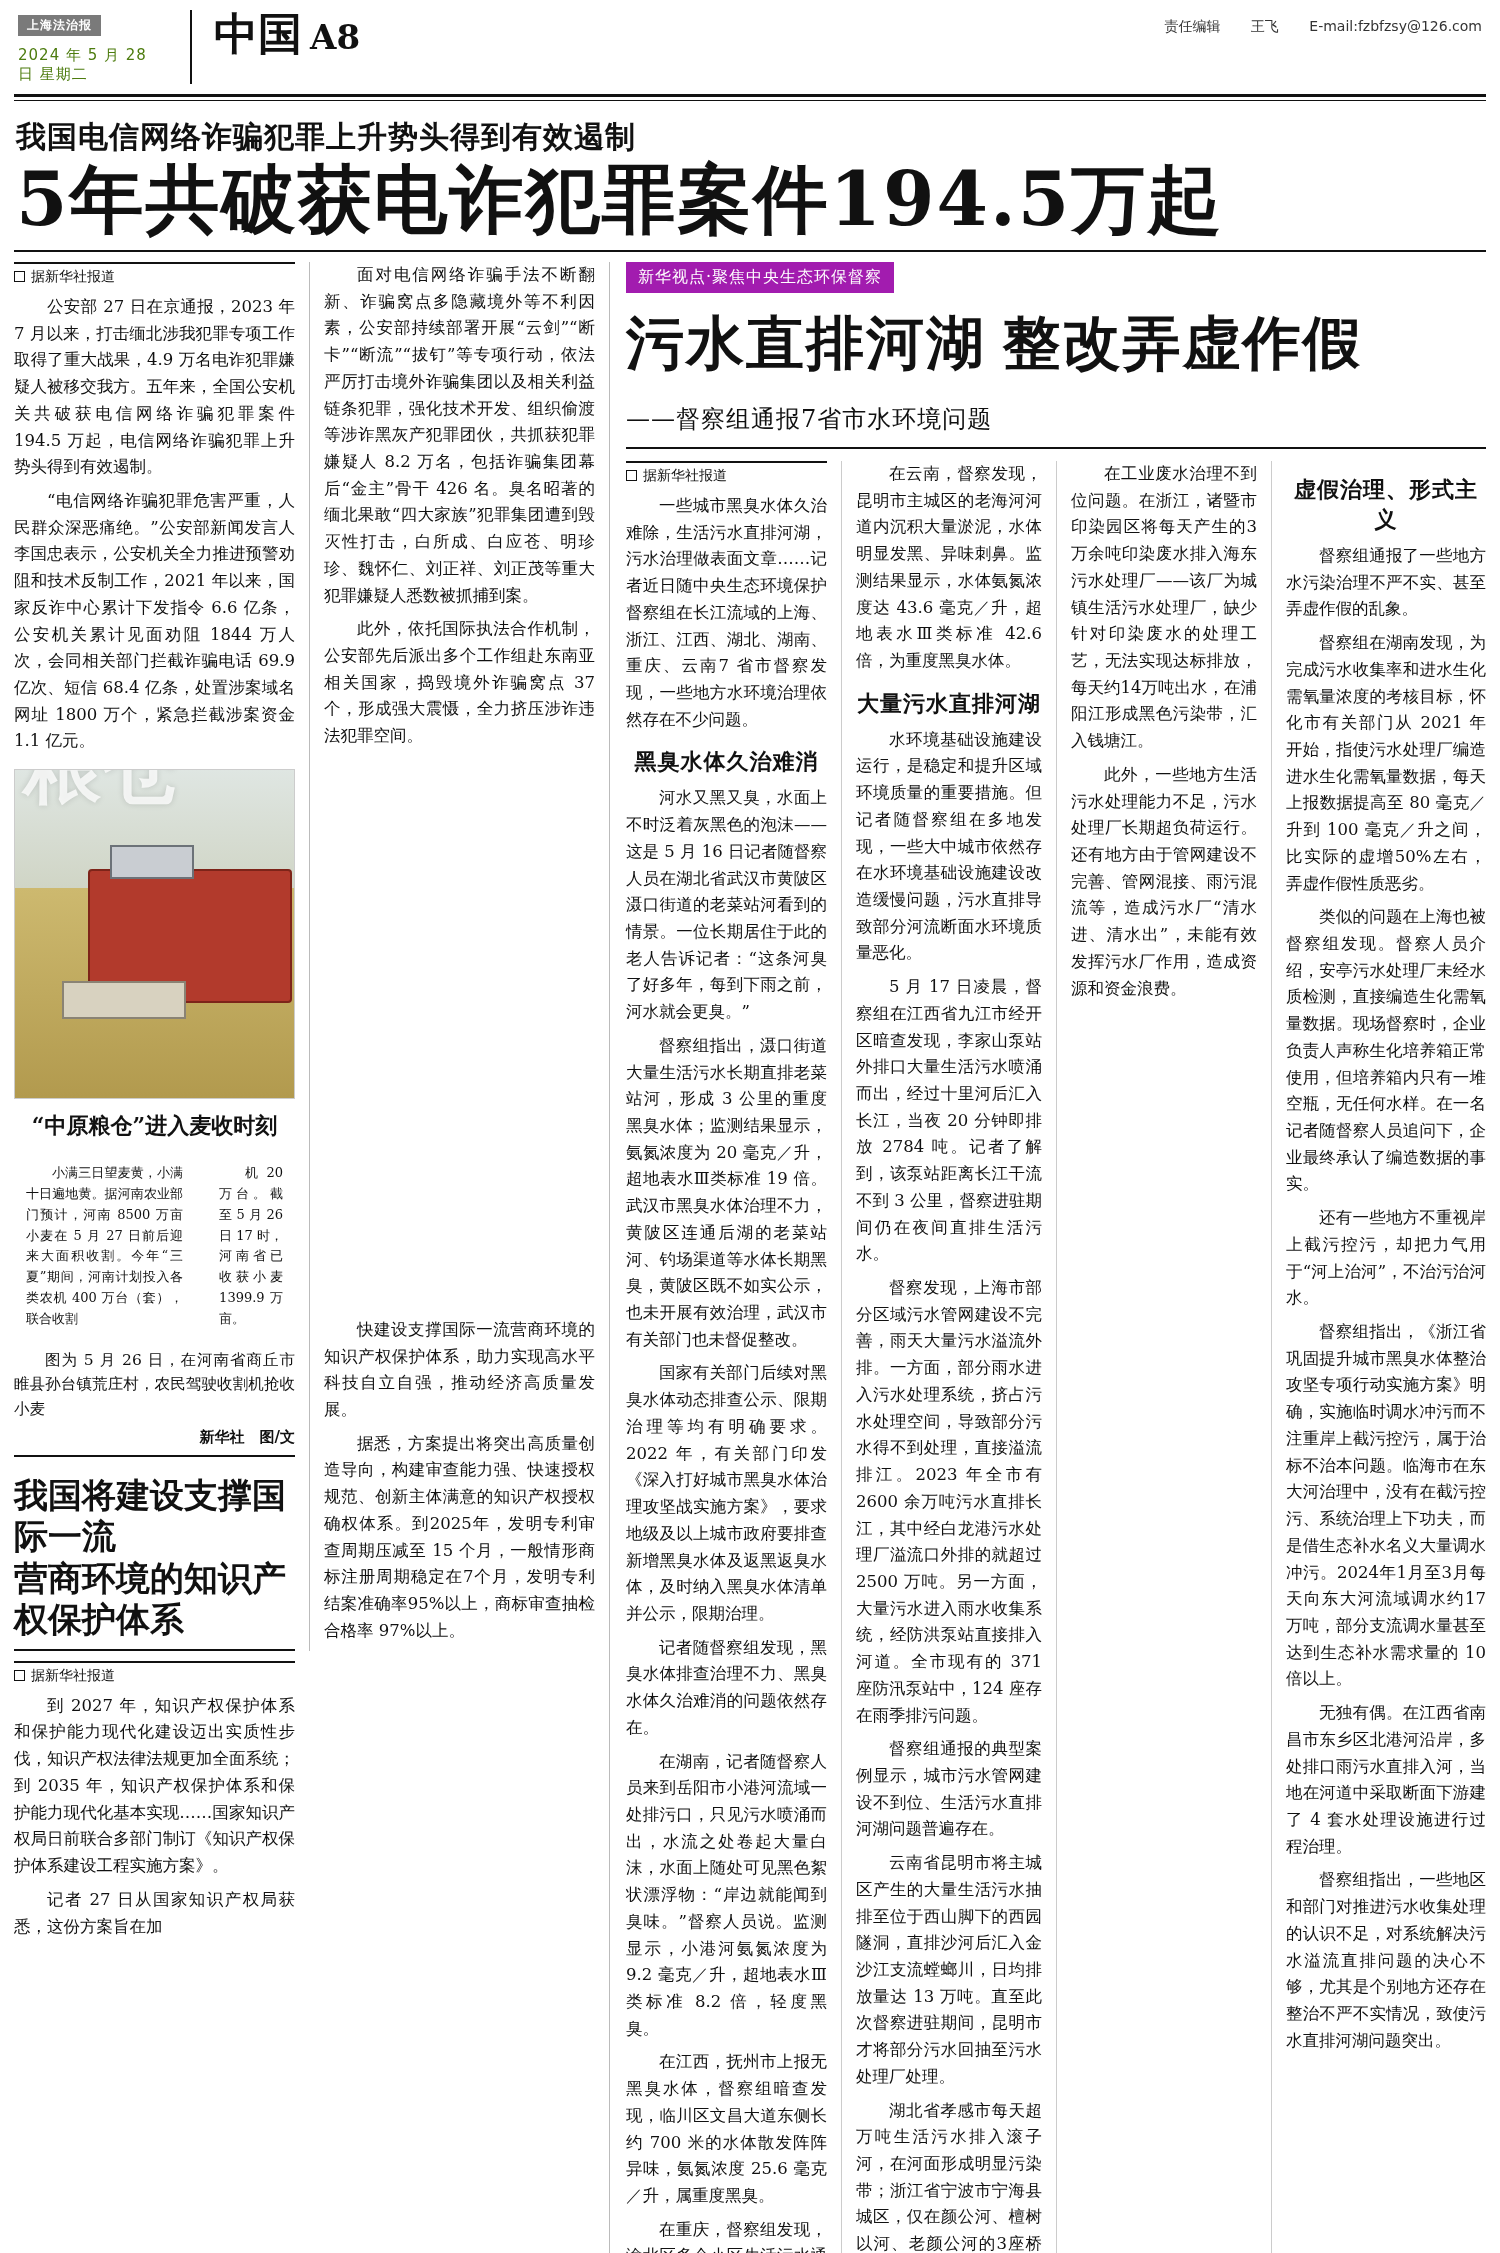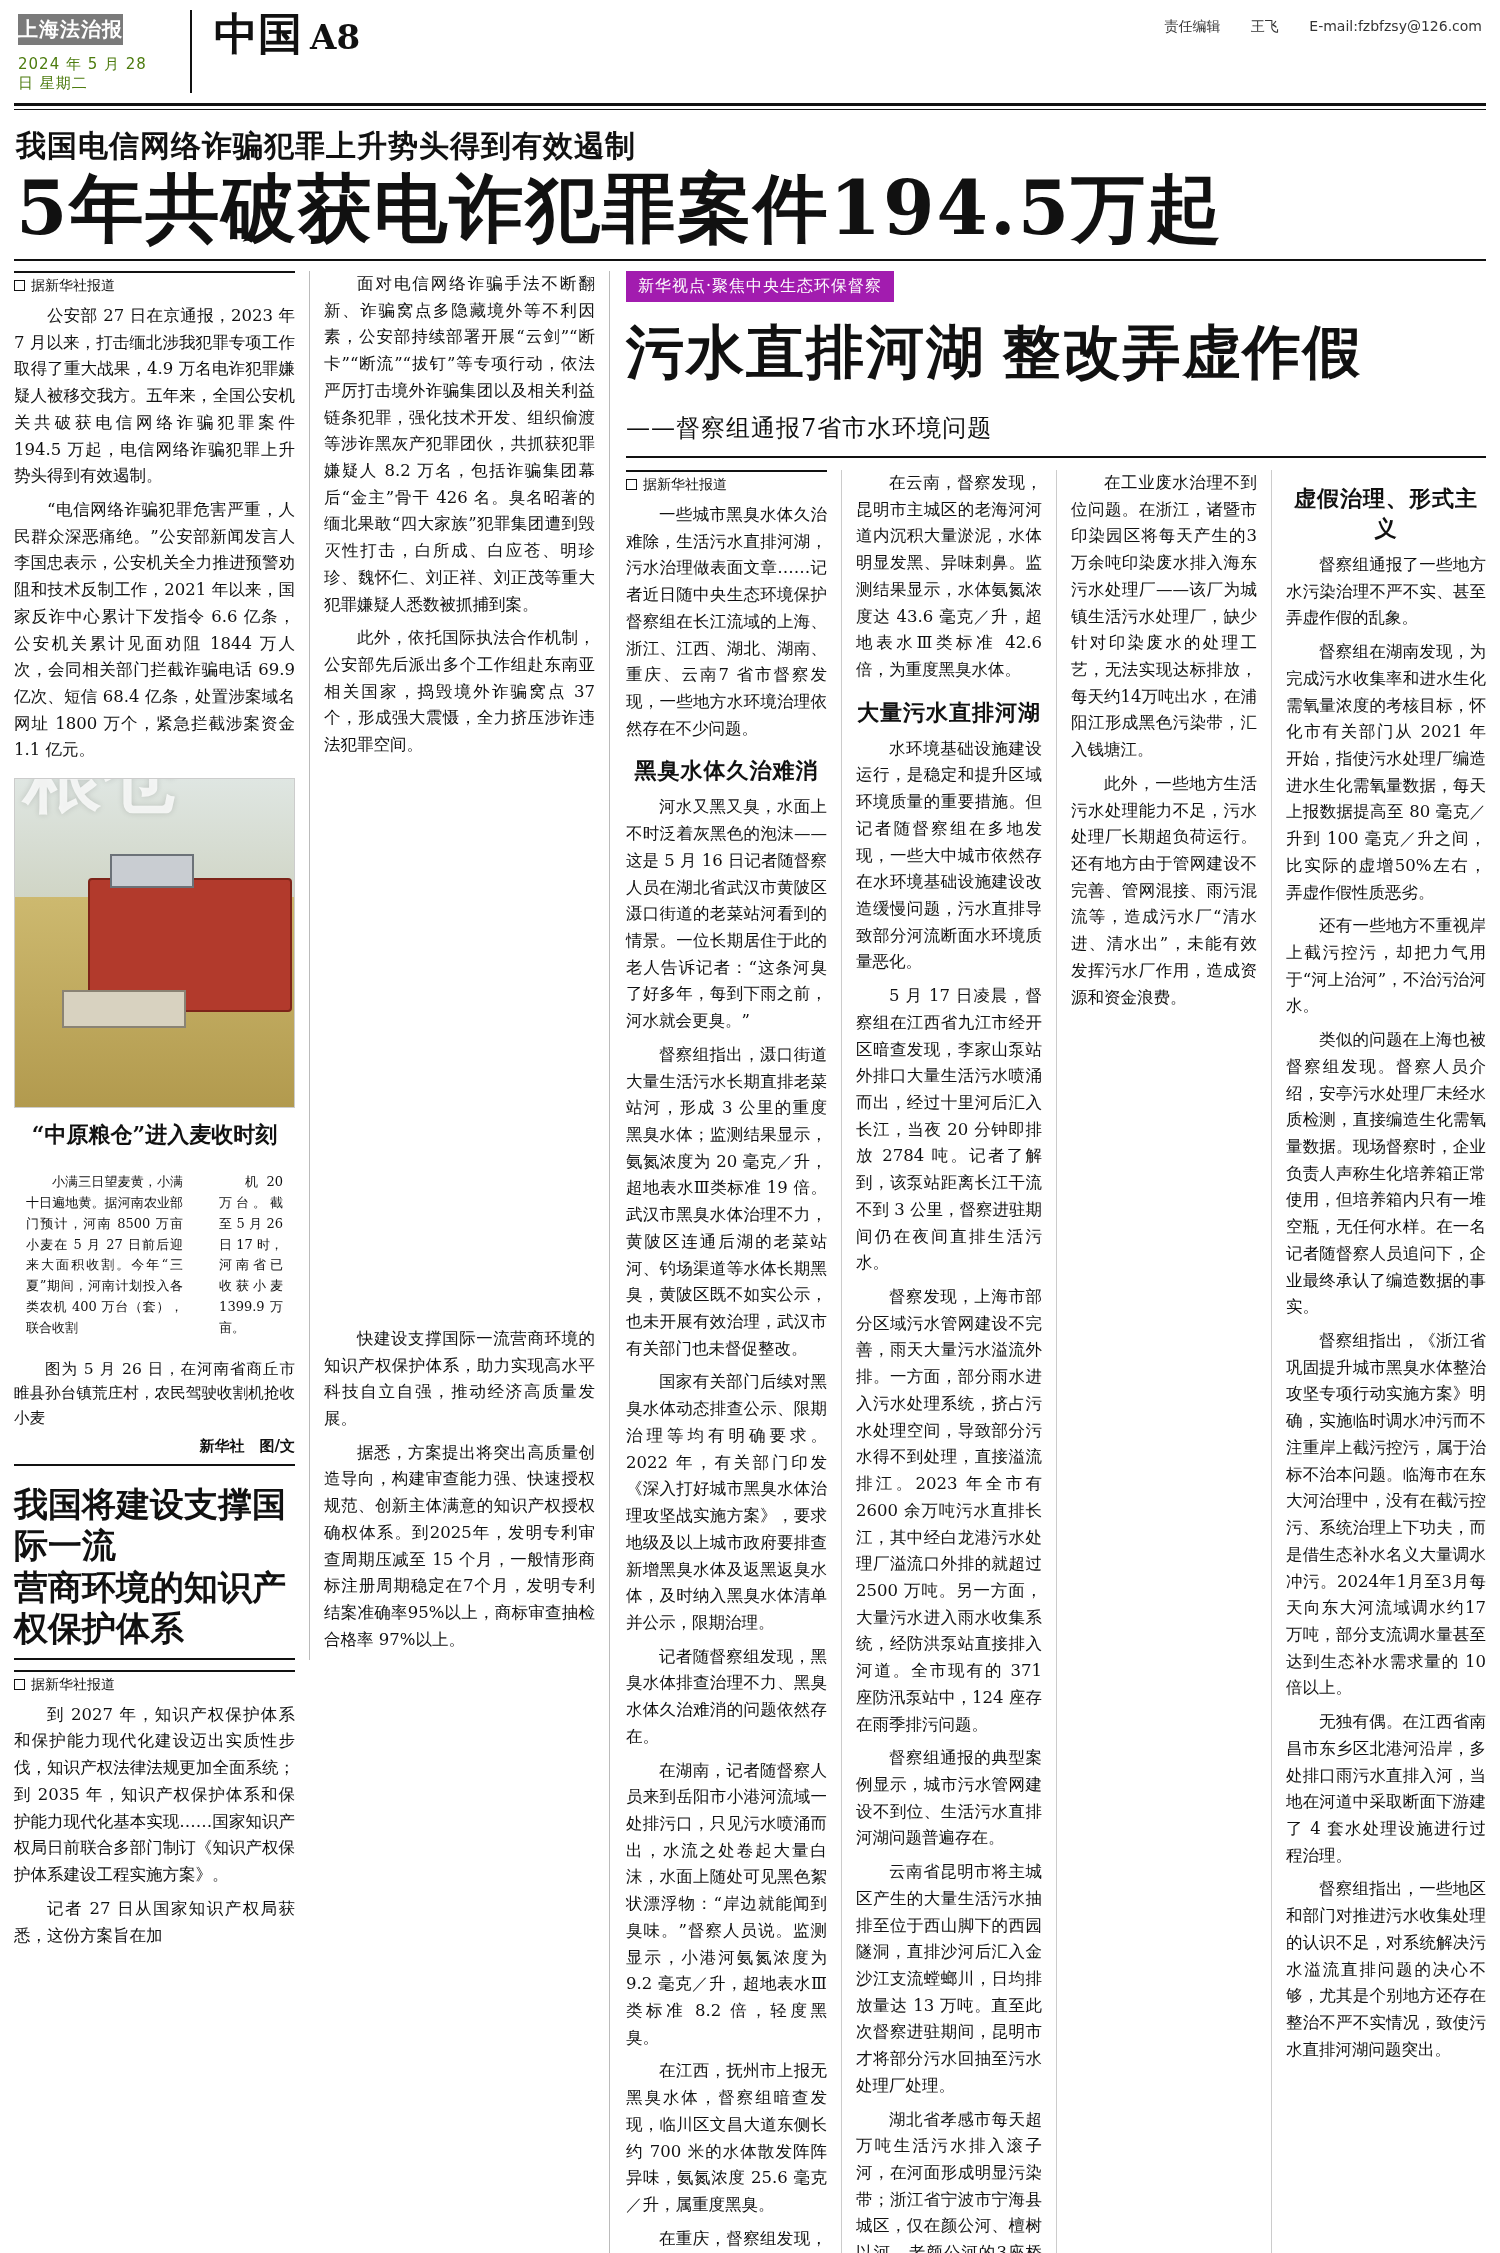--- a/index.html
+++ b/index.html
@@ -1,20 +1,20 @@
 <!DOCTYPE html>
 <html><head>
 <meta charset="utf-8">
 <style>
   html,body{margin:0;padding:0;background:#ffffff;}
   body{width:1500px;font-family:"DejaVu Sans","Liberation Sans",sans-serif;color:#111;}
   .page{width:1500px;min-height:2253px;position:relative;padding:0;box-sizing:border-box;}
   .masthead{display:flex;align-items:flex-start;padding:10px 18px 6px 18px;}
   .mh-logo{width:150px;padding-top:4px;}
-  .mh-logo .logo-box{font-size:20px;font-weight:bold;letter-spacing:1px;color:#222;font-family:"DejaVu Serif","Liberation Serif",serif;background:#7a7a7a;color:#fff;display:inline-block;padding:2px 0;}
+  .mh-logo .logo-box{font-size:12px;font-weight:bold;letter-spacing:1px;color:#222;font-family:"DejaVu Serif","Liberation Serif",serif;background:#7a7a7a;color:#fff;display:inline-block;padding:2px 9px;}
   .mh-date{font-size:15px;color:#4d7c0f;margin-top:10px;letter-spacing:1px;}
   .mh-divider{width:2px;background:#111;margin:0 22px;align-self:stretch;}
   .mh-section{font-family:"DejaVu Serif","Liberation Serif",serif;font-weight:bold;font-size:44px;line-height:1;padding-top:2px;}
   .mh-section .pagenum{font-size:34px;margin-left:8px;}
   .mh-right{margin-left:auto;font-size:14px;color:#333;padding-top:8px;text-align:right;}
   .mh-right span{margin-left:26px;}
   .rule-thick{height:3px;background:#111;margin:4px 14px 0 14px;}
   .rule-thin{height:1px;background:#111;margin:3px 14px 0 14px;}
 
   .kicker{font-family:"DejaVu Serif","Liberation Serif",serif;font-size:30px;font-weight:bold;margin:16px 16px 2px 16px;letter-spacing:1px;}
@@ -161,22 +161,22 @@
 
         <div class="rcol">
           <p class="body">在工业废水治理不到位问题。在浙江，诸暨市印染园区将每天产生的3万余吨印染废水排入海东污水处理厂——该厂为城镇生活污水处理厂，缺少针对印染废水的处理工艺，无法实现达标排放，每天约14万吨出水，在浦阳江形成黑色污染带，汇入钱塘江。</p>
           <p class="body">此外，一些地方生活污水处理能力不足，污水处理厂长期超负荷运行。还有地方由于管网建设不完善、管网混接、雨污混流等，造成污水厂“清水进、清水出”，未能有效发挥污水厂作用，造成资源和资金浪费。</p>
         </div>
 
         <div class="rcol">
           <h3 class="sec">虚假治理、形式主义</h3>
           <p class="body">督察组通报了一些地方水污染治理不严不实、甚至弄虚作假的乱象。</p>
           <p class="body">督察组在湖南发现，为完成污水收集率和进水生化需氧量浓度的考核目标，怀化市有关部门从 2021 年开始，指使污水处理厂编造进水生化需氧量数据，每天上报数据提高至 80 毫克／升到 100 毫克／升之间，比实际的虚增50%左右，弄虚作假性质恶劣。</p>
+          <p class="body">类似的问题在上海也被督察组发现。督察人员介绍，安亭污水处理厂未经水质检测，直接编造生化需氧量数据。现场督察时，企业负责人声称生化培养箱正常使用，但培养箱内只有一堆空瓶，无任何水样。在一名记者随督察人员追问下，企业最终承认了编造数据的事实。</p>
           <p class="body">还有一些地方不重视岸上截污控污，却把力气用于“河上治河”，不治污治河水。</p>
-          <p class="body">类似的问题在上海也被督察组发现。督察人员介绍，安亭污水处理厂未经水质检测，直接编造生化需氧量数据。现场督察时，企业负责人声称生化培养箱正常使用，但培养箱内只有一堆空瓶，无任何水样。在一名记者随督察人员追问下，企业最终承认了编造数据的事实。</p>
           <p class="body">督察组指出，《浙江省巩固提升城市黑臭水体整治攻坚专项行动实施方案》明确，实施临时调水冲污而不注重岸上截污控污，属于治标不治本问题。临海市在东大河治理中，没有在截污控污、系统治理上下功夫，而是借生态补水名义大量调水冲污。2024年1月至3月每天向东大河流域调水约17万吨，部分支流调水量甚至达到生态补水需求量的 10 倍以上。</p>
           <p class="body">无独有偶。在江西省南昌市东乡区北港河沿岸，多处排口雨污水直排入河，当地在河道中采取断面下游建了 4 套水处理设施进行过程治理。</p>
           <p class="body">督察组指出，一些地区和部门对推进污水收集处理的认识不足，对系统解决污水溢流直排问题的决心不够，尤其是个别地方还存在整治不严不实情况，致使污水直排河湖问题突出。</p>
         </div>
 
       </div>
     </div>
   </div>
 </div>
 

